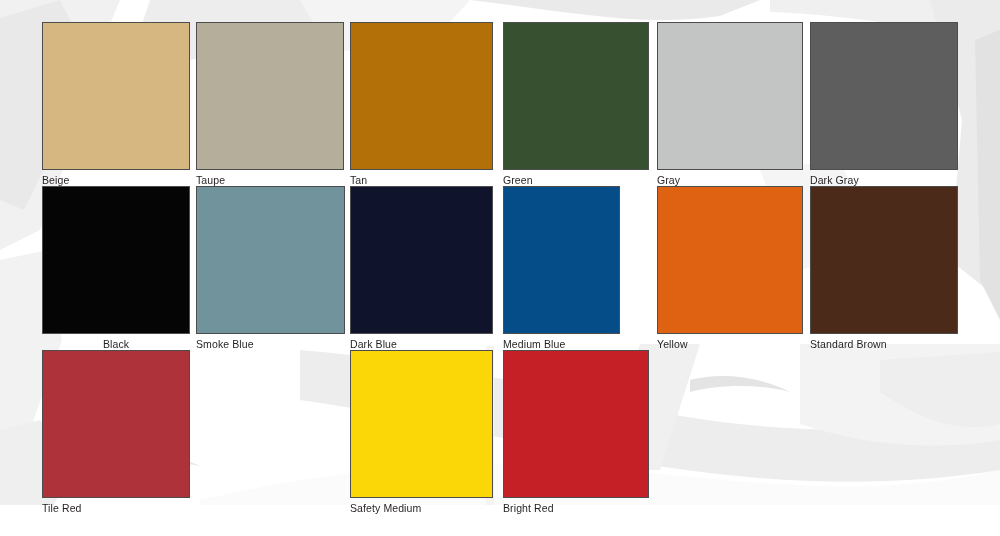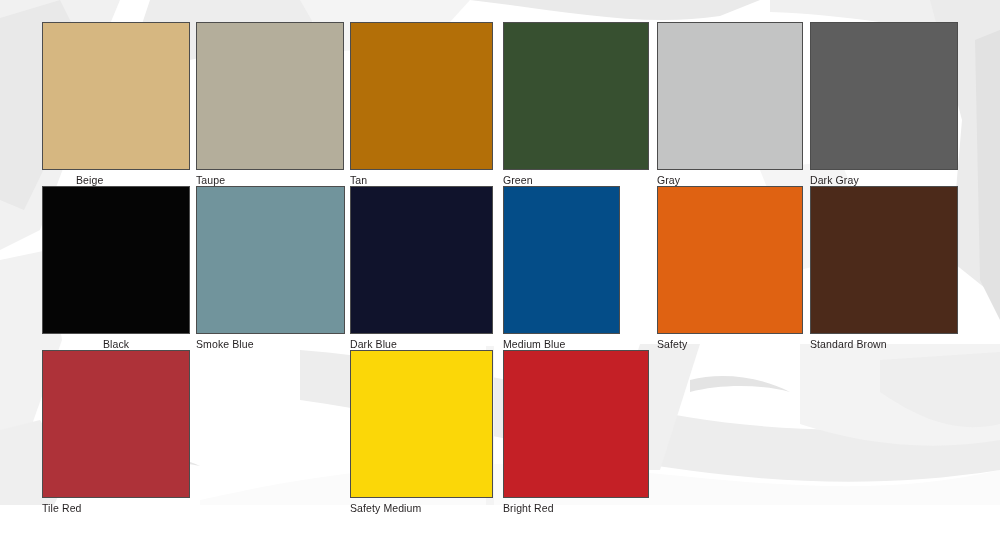--- a/index.html
+++ b/index.html
@@ -80,21 +80,21 @@
     <path d="M760,170 L840,160 L880,250 L800,270 Z" fill="#f5f5f5"></path>
     <path d="M110,466 C140,452 180,456 200,466 C170,460 140,462 115,474 Z" fill="#e6e6e6"></path>
     <path d="M486,346 L494,346 L494,536 L486,536 Z" fill="#f4f4f4"></path>
     <path d="M0,505 L1000,505 L1000,536 L0,536 Z" fill="#ffffff"></path>
   </g>
 </svg>
 
 <div id="swatch-grid">
     <div class="swatch-cell" style="left: 42px; top: 22px; width: 148px;">
       <div class="swatch-chip" title="#D6B781" style="height: 148px; background: rgb(214, 183, 129); border-color: rgb(77, 77, 77);"></div>
-      <span class="swatch-label" style="color: rgb(35, 31, 32); margin-left: 34px;">Beige</span>
+      <span class="swatch-label" style="color: rgb(35, 31, 32);">Beige</span>
     </div>
     <div class="swatch-cell" style="left: 196px; top: 22px; width: 148px;">
       <div class="swatch-chip" title="#B4AE9B" style="height: 148px; background: rgb(180, 174, 155); border-color: rgb(77, 77, 77);"></div>
       <span class="swatch-label" style="color: rgb(35, 31, 32);">Taupe</span>
     </div>
     <div class="swatch-cell" style="left: 350px; top: 22px; width: 143px;">
       <div class="swatch-chip" title="#B36F08" style="height: 148px; background: rgb(179, 111, 8); border-color: rgb(77, 77, 77);"></div>
       <span class="swatch-label" style="color: rgb(35, 31, 32);">Tan</span>
     </div>
     <div class="swatch-cell" style="left: 503px; top: 22px; width: 146px; border-radius: 23px;">
@@ -120,21 +120,21 @@
     <div class="swatch-cell" style="left: 350px; top: 186px; width: 143px;">
       <div class="swatch-chip" title="#10132C" style="height: 148px; background: rgb(16, 19, 44); border-color: rgb(77, 77, 77);"></div>
       <span class="swatch-label" style="color: rgb(35, 31, 32);">Dark Blue</span>
     </div>
     <div class="swatch-cell" style="left: 503px; top: 186px; width: 117px;">
       <div class="swatch-chip" title="#044D88" style="height: 148px; background: rgb(4, 77, 136); border-color: rgb(77, 77, 77);"></div>
       <span class="swatch-label" style="color: rgb(35, 31, 32);">Medium Blue</span>
     </div>
     <div class="swatch-cell" style="left: 657px; top: 186px; width: 146px;">
       <div class="swatch-chip" title="#DF6212" style="height: 148px; background: rgb(223, 98, 18); border-color: rgb(77, 77, 77);"></div>
-      <span class="swatch-label" style="color: rgb(35, 31, 32);">Safety</span>
+      <span class="swatch-label" style="color: rgb(35, 31, 32);">Yellow</span>
     </div>
     <div class="swatch-cell" style="left: 810px; top: 186px; width: 148px;">
       <div class="swatch-chip" title="#4C2A1A" style="height: 148px; background: rgb(76, 42, 26); border-color: rgb(77, 77, 77);"></div>
       <span class="swatch-label" style="color: rgb(35, 31, 32);">Standard Brown</span>
     </div>
     <div class="swatch-cell" style="left: 42px; top: 350px; width: 148px;">
       <div class="swatch-chip" title="#AE3239" style="height: 148px; background: rgb(174, 50, 57); border-color: rgb(77, 77, 77);"></div>
       <span class="swatch-label" style="color: rgb(35, 31, 32);">Tile Red</span>
     </div>
     <div class="swatch-cell" style="left: 350px; top: 350px; width: 143px;">

